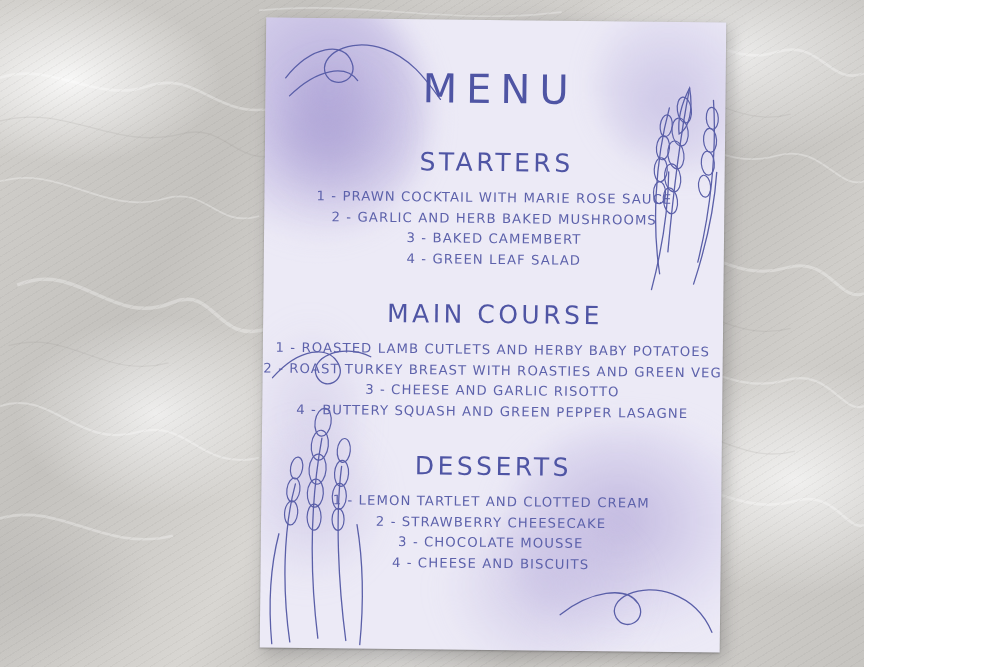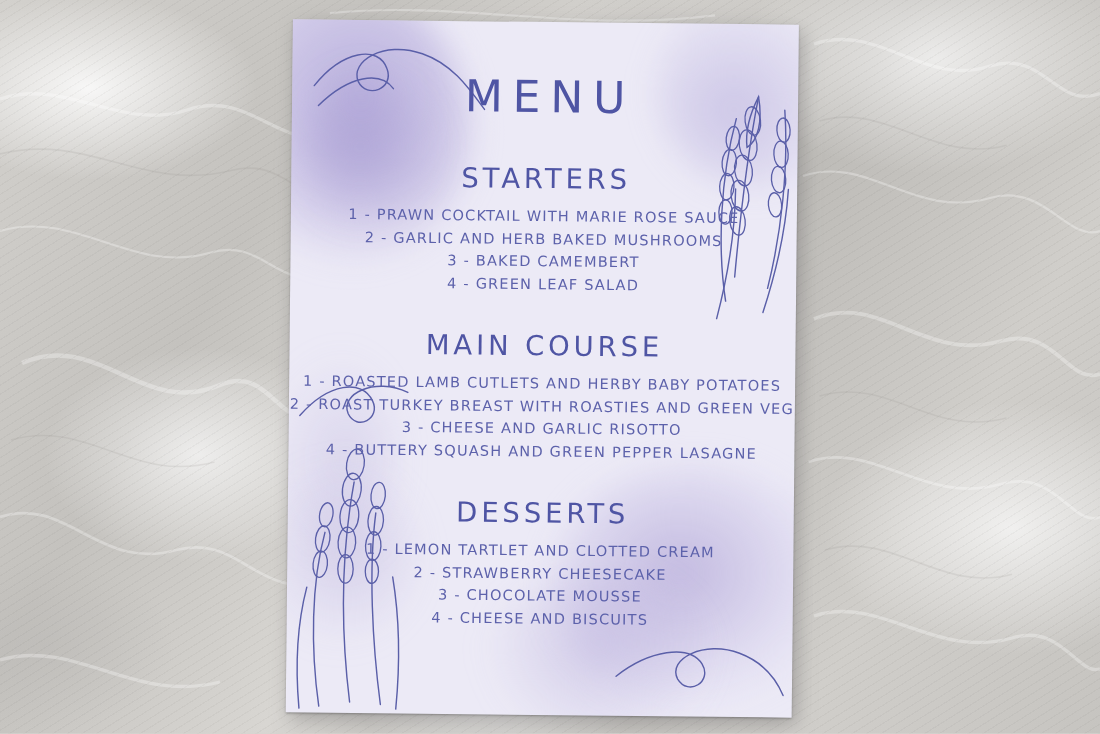--- a/index.html
+++ b/index.html
@@ -7,21 +7,21 @@
     padding: 0;
     width: 1000px;
     height: 667px;
     overflow: hidden;
     font-family: "Liberation Sans", sans-serif;
   }
 
   
   .stage {
     position: relative;
-    width: 1000px;
+    width: 864px;
     height: 667px;
     background-color: #cfcdc9;
     overflow: hidden;
   }
   .stone {
     position: absolute;
     inset: 0;
     background-color: #c9c7c3;
     background-image:
       radial-gradient(ellipse 220px 120px at 8% 12%, rgba(255,255,255,0.85), rgba(255,255,255,0) 70%),

